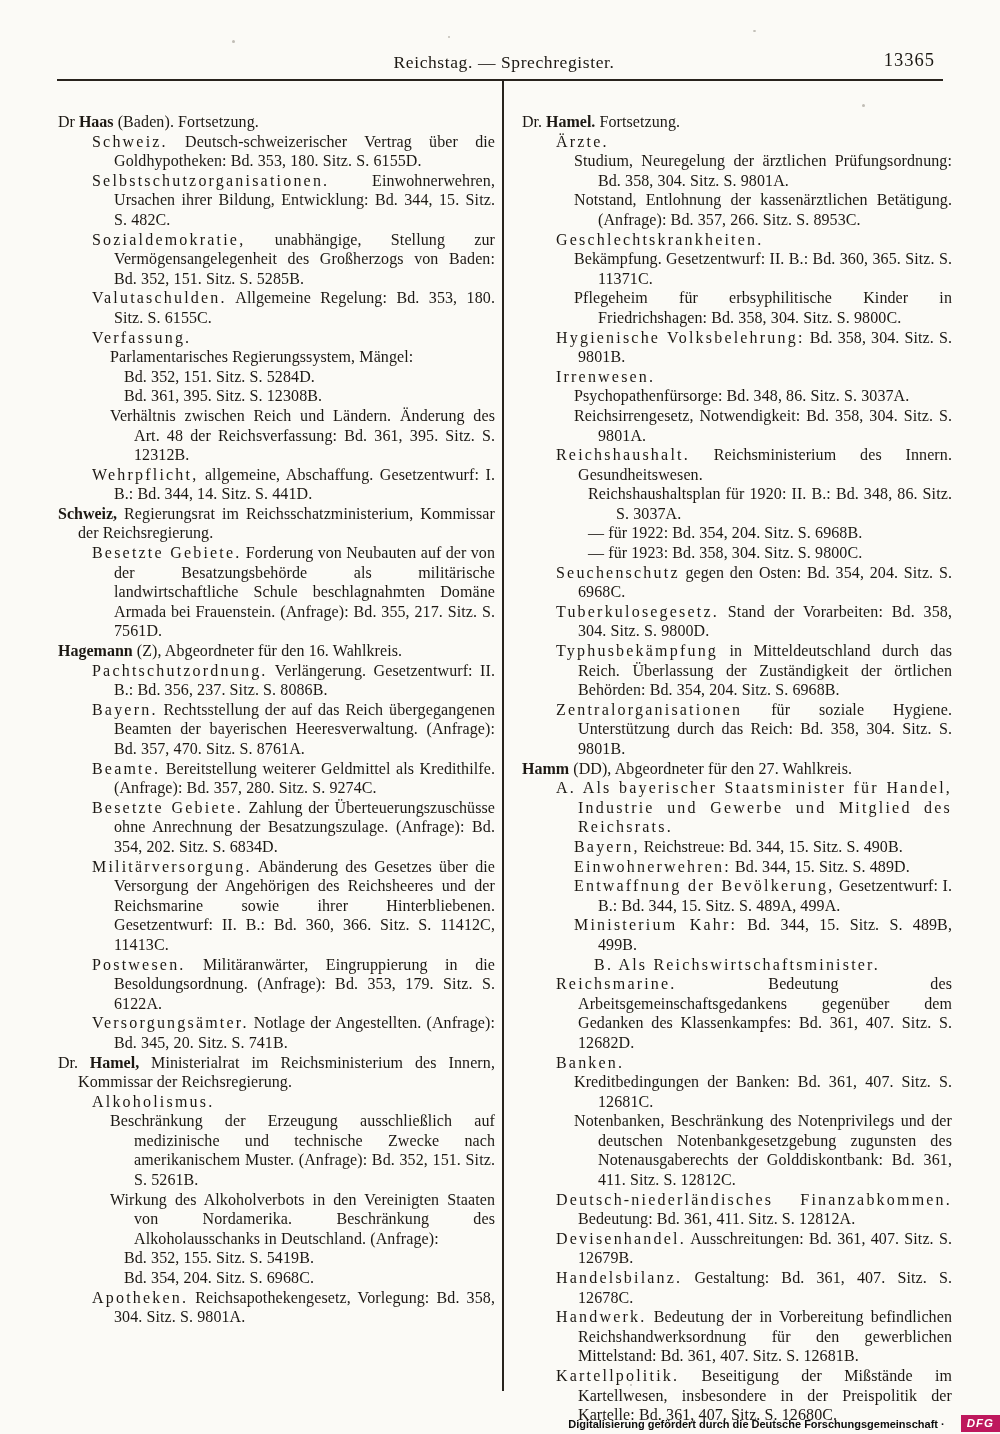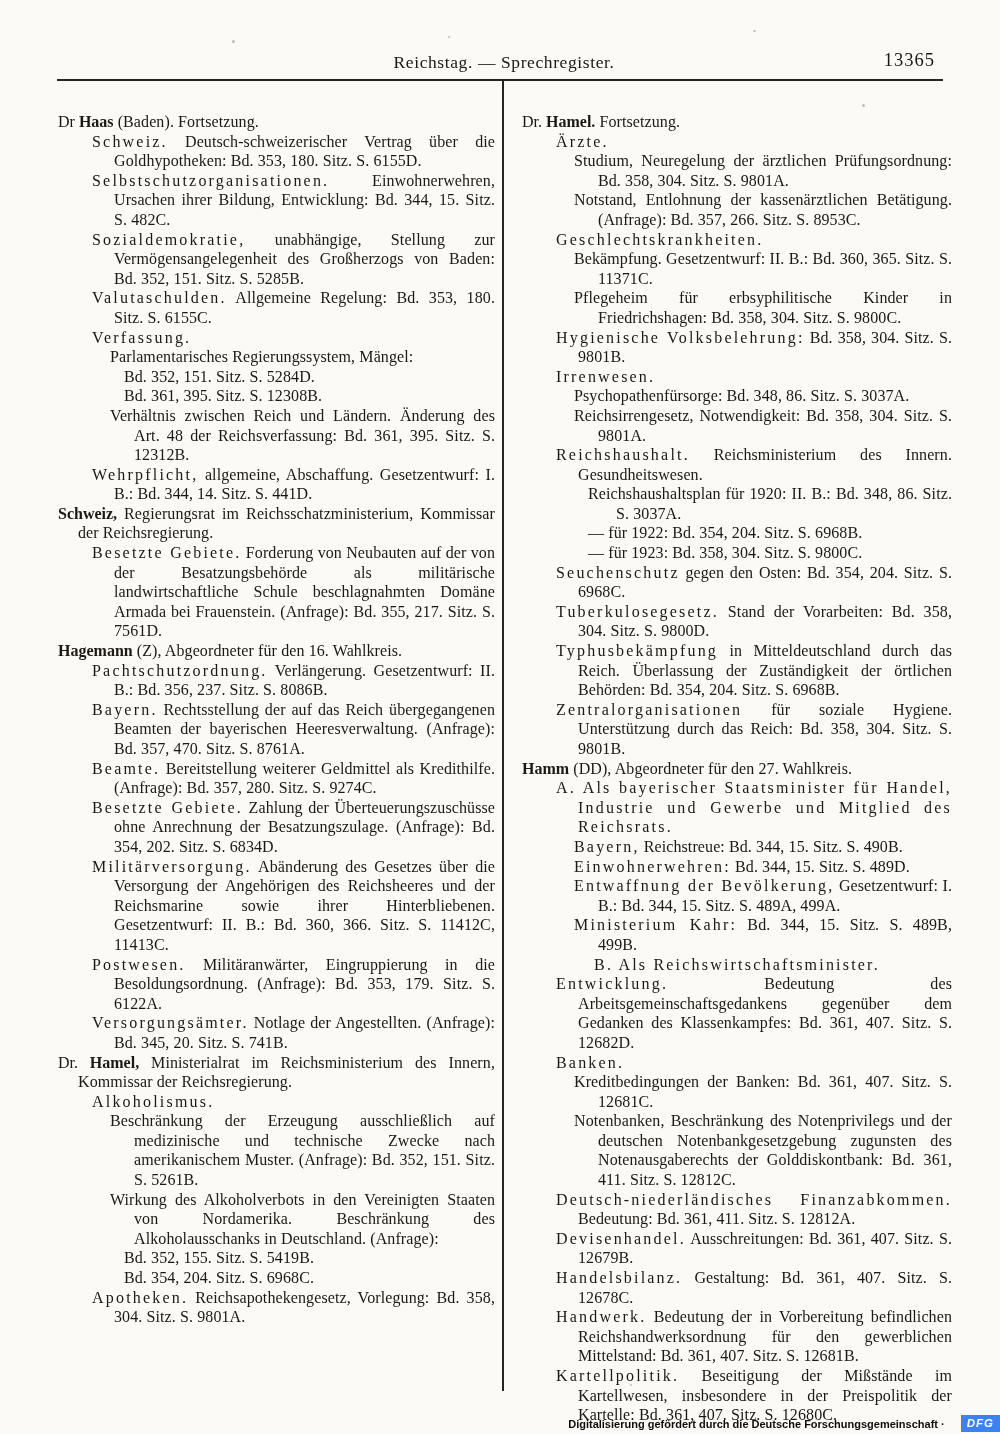--- a/index.html
+++ b/index.html
@@ -113,29 +113,29 @@
       <p class="blk i1"><span class="sp">Tuberkulosegesetz.</span><span class="tx"> Stand der Vorarbeiten: Bd. 358, 304. Sitz. S. 9800D.</span></p>
       <p class="blk i1"><span class="sp">Typhusbekämpfung</span><span class="tx"> in Mitteldeutschland durch das Reich. Überlassung der Zuständigkeit der örtlichen Behörden: Bd. 354, 204. Sitz. S. 6968B.</span></p>
       <p class="blk i1"><span class="sp">Zentralorganisationen</span><span class="tx"> für soziale Hygiene. Unterstützung durch das Reich: Bd. 358, 304. Sitz. S. 9801B.</span></p>
       <p class="blk head gap"><span class="b">Hamm</span><span class="tx"> (DD), Abgeordneter für den 27. Wahlkreis.</span></p>
       <p class="blk i1"><span class="sp">A. Als bayerischer Staatsminister für Handel, Industrie und Gewerbe und Mitglied des Reichsrats.</span></p>
       <p class="blk i2"><span class="sp">Bayern,</span><span class="tx"> Reichstreue: Bd. 344, 15. Sitz. S. 490B.</span></p>
       <p class="blk i2"><span class="sp">Einwohnerwehren:</span><span class="tx"> Bd. 344, 15. Sitz. S. 489D.</span></p>
       <p class="blk i2"><span class="sp">Entwaffnung der Bevölkerung,</span><span class="tx"> Gesetzentwurf: I. B.: Bd. 344, 15. Sitz. S. 489A, 499A.</span></p>
       <p class="blk i2"><span class="sp">Ministerium Kahr:</span><span class="tx"> Bd. 344, 15. Sitz. S. 489B, 499B.</span></p>
       <p class="blk center"><span class="sp">B. Als Reichswirtschaftsminister.</span></p>
-      <p class="blk i1"><span class="sp">Entwicklung.</span><span class="tx"> Bedeutung des Arbeitsgemeinschaftsgedankens gegenüber dem Gedanken des Klassenkampfes: Bd. 361, 407. Sitz. S. 12682D.</span></p>
+      <p class="blk i1"><span class="sp">Reichsmarine.</span><span class="tx"> Bedeutung des Arbeitsgemeinschaftsgedankens gegenüber dem Gedanken des Klassenkampfes: Bd. 361, 407. Sitz. S. 12682D.</span></p>
       <p class="blk i1"><span class="sp">Banken.</span></p>
       <p class="blk i2"><span class="tx">Kreditbedingungen der Banken: Bd. 361, 407. Sitz. S. 12681C.</span></p>
       <p class="blk i2"><span class="tx">Notenbanken, Beschränkung des Notenprivilegs und der deutschen Notenbankgesetzgebung zugunsten des Notenausgaberechts der Golddiskontbank: Bd. 361, 411. Sitz. S. 12812C.</span></p>
       <p class="blk i1"><span class="sp">Deutsch-niederländisches Finanzabkommen.</span><span class="tx"> Bedeutung: Bd. 361, 411. Sitz. S. 12812A.</span></p>
       <p class="blk i1"><span class="sp">Devisenhandel.</span><span class="tx"> Ausschreitungen: Bd. 361, 407. Sitz. S. 12679B.</span></p>
       <p class="blk i1"><span class="sp">Handelsbilanz.</span><span class="tx"> Gestaltung: Bd. 361, 407. Sitz. S. 12678C.</span></p>
       <p class="blk i1"><span class="sp">Handwerk.</span><span class="tx"> Bedeutung der in Vorbereitung befindlichen Reichshandwerksordnung für den gewerblichen Mittelstand: Bd. 361, 407. Sitz. S. 12681B.</span></p>
       <p class="blk i1"><span class="sp">Kartellpolitik.</span><span class="tx"> Beseitigung der Mißstände im Kartellwesen, insbesondere in der Preispolitik der Kartelle: Bd. 361, 407. Sitz. S. 12680C.</span></p>
     </div>
 
   <div class="footer">
     <span>Digitalisierung gefördert durch die Deutsche Forschungsgemeinschaft ·</span>
-    <span class="dfg-box" style="background: #3b82f6;">DFG</span>
+    <span class="dfg-box" style="background: #be185d;">DFG</span>
   </div>
 
 </div>
 
 </body></html>

